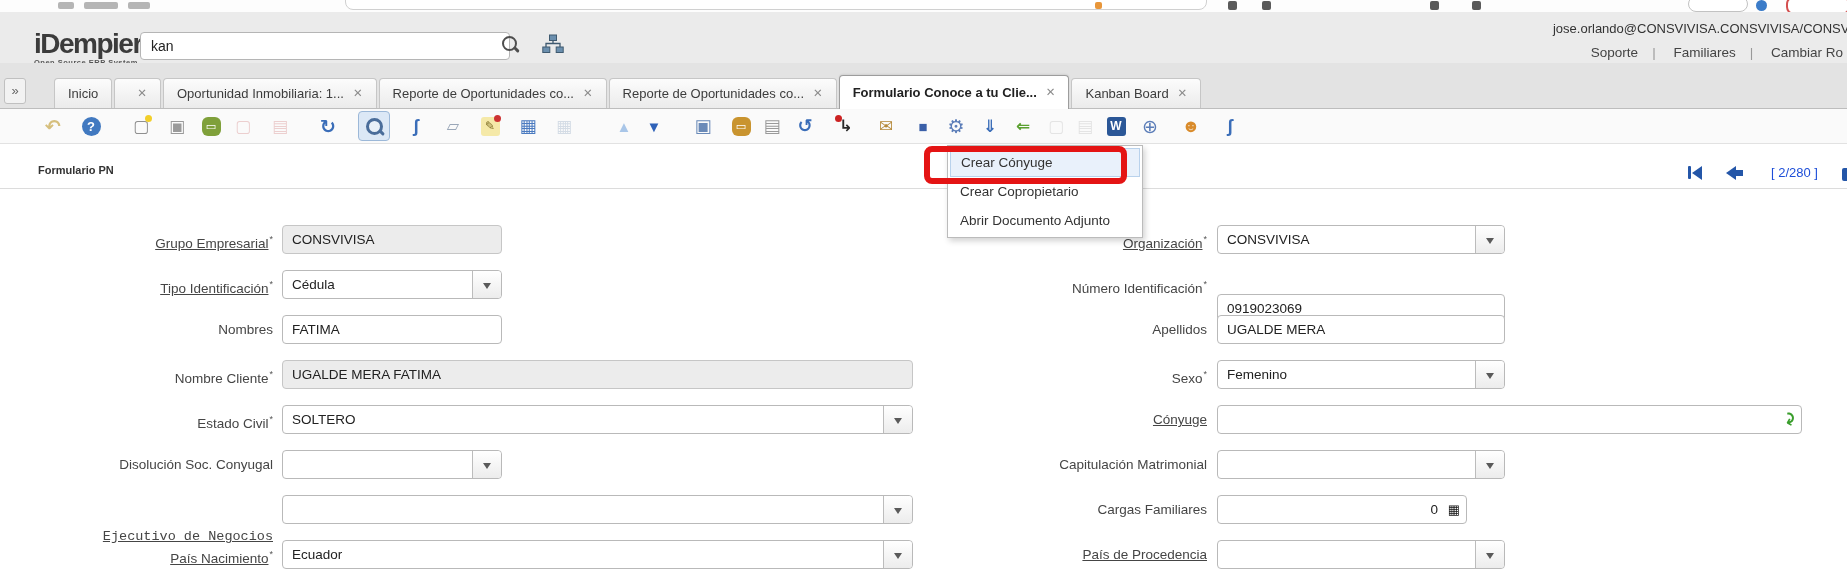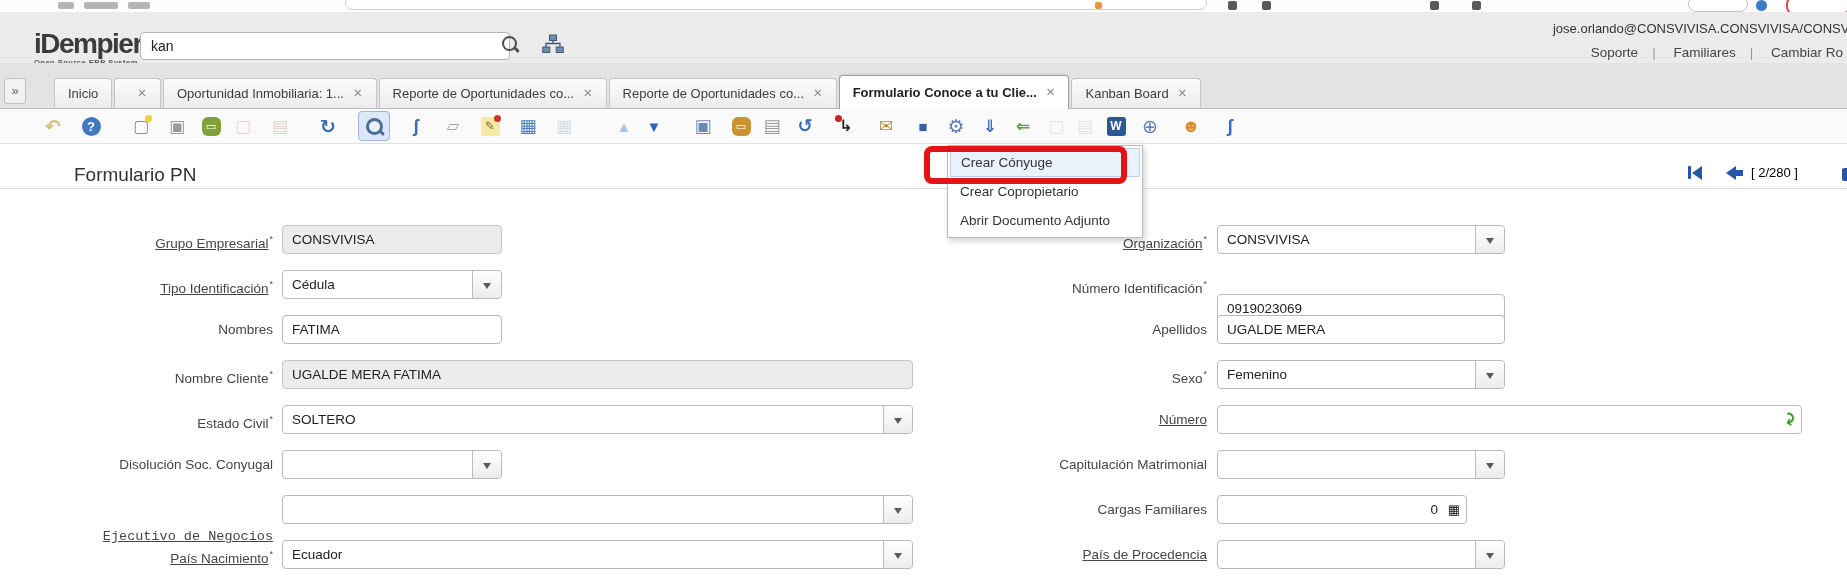--- a/index.html
+++ b/index.html
@@ -46,29 +46,29 @@
   .tbi{position:absolute;top:4px;width:26px;height:26px;display:flex;align-items:center;justify-content:center;cursor:pointer;}
   .tbi.sel{background:#dce8f6;border:1px solid #9cb8d8;border-radius:4px;top:2px;width:30px;height:28px;}
   .tbi.dis{opacity:.4;cursor:default;}
   .tbi .ibg{width:19px;height:19px;display:flex;align-items:center;justify-content:center;}
   .tbi .bdg{position:absolute;width:7px;height:7px;border-radius:50%;}
   .tbi .bdg.tr{top:2px;right:2px;}
   .tbi .bdg.tl{top:2px;left:2px;}
   .tbi .fmag{display:inline-block;width:11px;height:11px;border:3px solid #4a6d9a;border-radius:50%;background:#e8f0f8;position:relative;}
   .tbi .fmag::after{content:"";position:absolute;width:7px;height:3px;background:#4a6d9a;left:9px;top:10px;transform:rotate(45deg);border-radius:2px;}
   
-  #form-title{position:absolute;left:38px;top:164px;font-size:19px;font-weight:normal;color:#333;margin-left:36px;}
+  #form-title{position:absolute;left:38px;top:164px;font-size:11px;font-weight:bold;color:#333;}
   #sep{position:absolute;left:0;top:188px;width:1847px;height:1px;background:#dcdcdc;}
   #recnav{position:absolute;left:1688px;top:165px;display:flex;align-items:center;}
   .nav-first{display:inline-flex;align-items:center;cursor:pointer;}
   .nav-first .bar{width:3px;height:13px;background:#2456a8;margin-right:1px;border-radius:1px;}
   .tri-l{width:0;height:0;border:7px solid transparent;border-right:10px solid #2456a8;border-left:0;}
   .nav-prev{display:inline-flex;align-items:center;cursor:pointer;margin-left:24px;}
   .nav-prev .tail{width:7px;height:6px;background:#2456a8;}
-  #recpos{margin-left:8px;font-size:13px;color:#000000;white-space:nowrap;}
+  #recpos{margin-left:28px;font-size:13px;color:#1d4ed8;white-space:nowrap;}
   #next-sliver{position:absolute;left:1842px;top:168px;width:5px;height:13px;background:#2456a8;border-radius:2px 0 0 2px;cursor:pointer;}
   
   .lblrow{position:absolute;text-align:right;font-size:13.5px;color:#454545;line-height:29px;white-space:nowrap;}
   .lbl.u{text-decoration:underline;cursor:pointer;}
   .req{font-size:9px;vertical-align:super;margin-left:1px;color:#555;}
   .fld{position:absolute;height:29px;border:1px solid #b9b9b9;border-radius:4px;background:#fff;display:flex;align-items:stretch;box-sizing:border-box;overflow:hidden;}
   .fld.read{background:#ececec;border-color:#c6c6c6;}
   .fin{flex:1;border:0;background:transparent;padding:0 9px;font-size:13.5px;font-family:inherit;color:#222;min-width:0;outline:none;}
   .fin.num{text-align:right;padding-right:4px;}
   .ddbtn{width:28px;border-left:1px solid #bcbcbc;background:linear-gradient(#fff,#ececec);display:flex;align-items:center;justify-content:center;
@@ -332,21 +332,21 @@
     </div>
     <div class="lblrow" style="left: 948px; width: 259px; top: 315px;"><span class="lbl">Apellidos</span></div>
     <div class="fld" style="left: 1217px; top: 315px; width: 288px;">
       <input class="fin" value="UGALDE MERA" style="">
     </div>
     <div class="lblrow" style="left: 948px; width: 259px; top: 360px;"><span class="lbl">Sexo</span><span class="req">*</span></div>
     <div class="fld" style="left: 1217px; top: 360px; width: 288px;">
       <input class="fin" value="Femenino" style="">
       <span class="ddbtn"></span>
     </div>
-    <div class="lblrow" style="left: 948px; width: 259px; top: 405px;"><span class="lbl u">Número</span></div>
+    <div class="lblrow" style="left: 948px; width: 259px; top: 405px;"><span class="lbl u">Cónyuge</span></div>
     <div class="fld" style="left: 1217px; top: 405px; width: 585px;">
       <input class="fin" value="" style="">
       <span class="gaddw">
         <span class="gadd">↷</span>
       </span>
     </div>
     <div class="lblrow" style="left: 948px; width: 259px; top: 450px;"><span class="lbl">Capitulación Matrimonial</span></div>
     <div class="fld" style="left: 1217px; top: 450px; width: 288px;">
       <input class="fin" value="" style="">
       <span class="ddbtn"></span>

